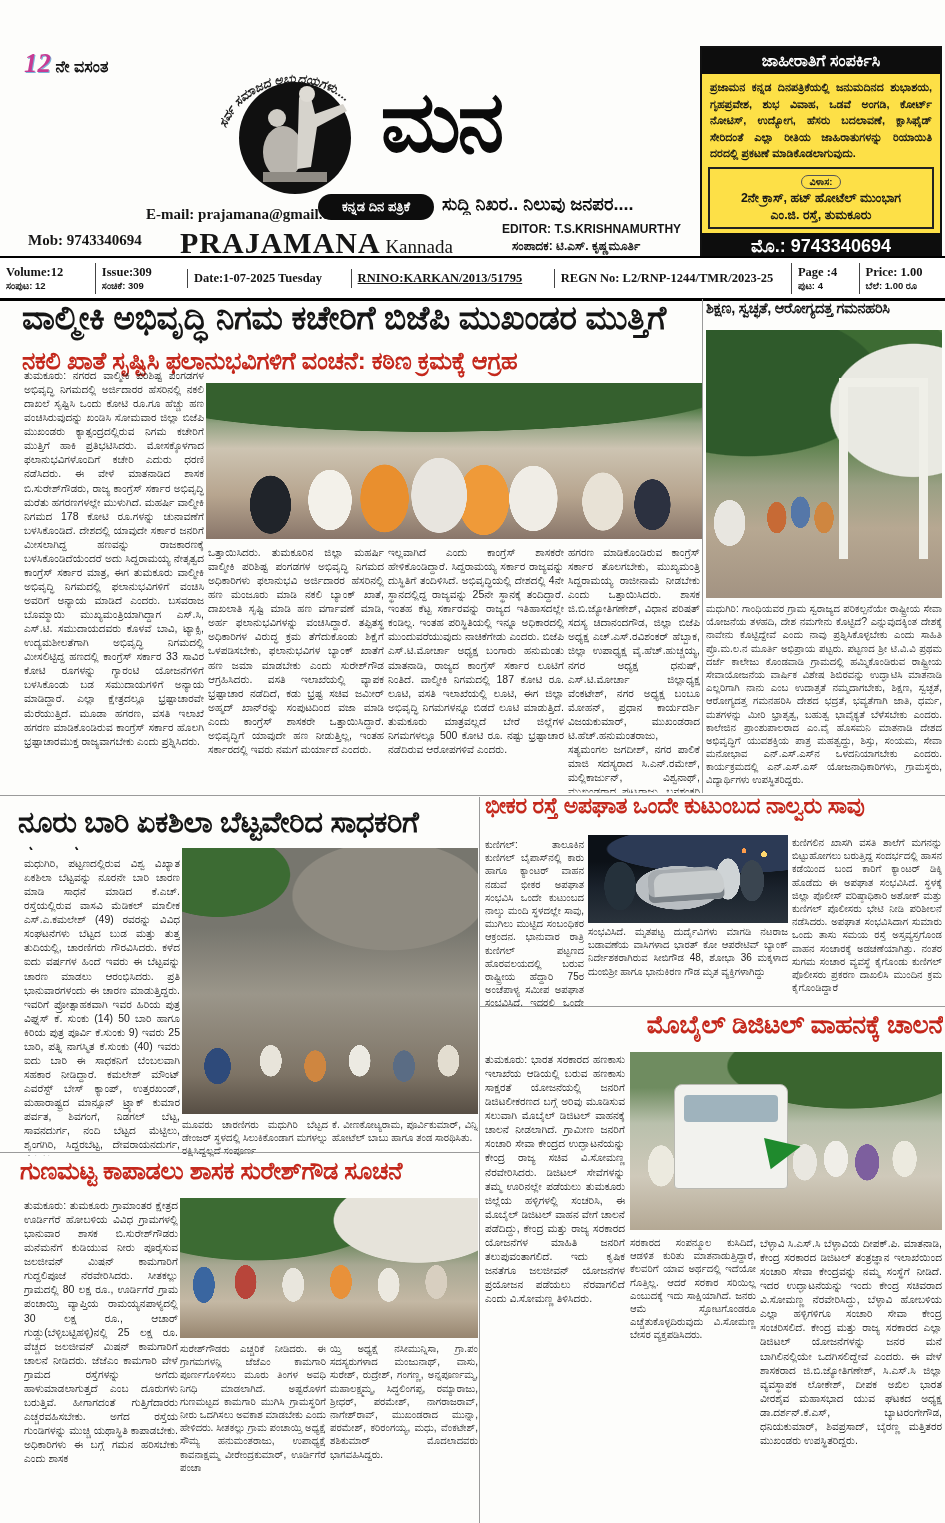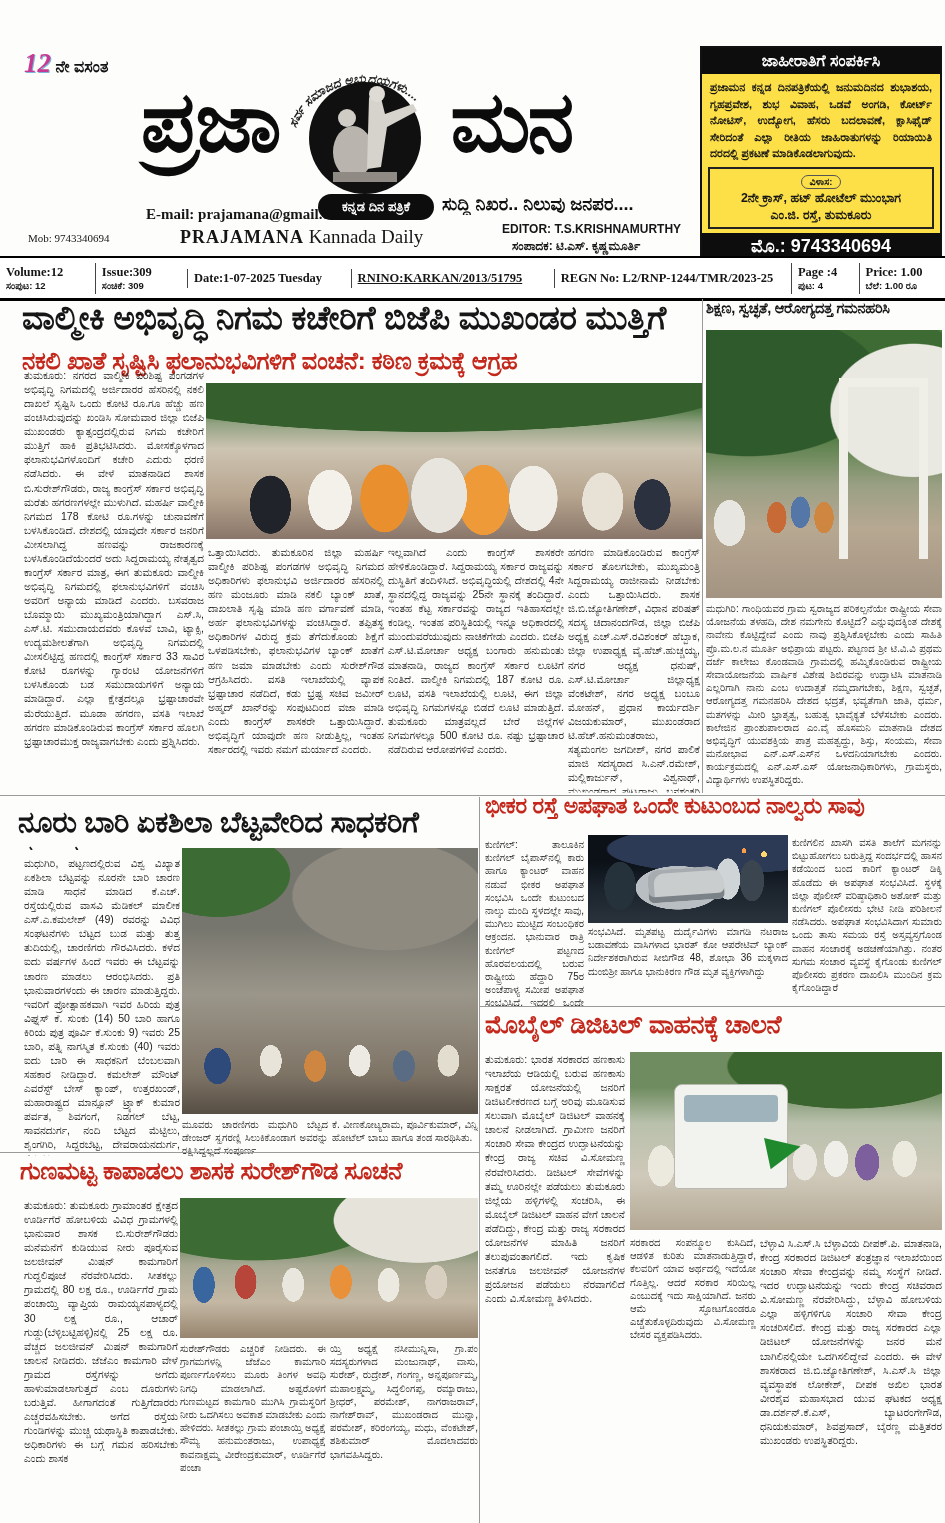--- a/index.html
+++ b/index.html
@@ -106,21 +106,20 @@
 <body>
 
 <div class="page">
 
   <div class="abs" style="left:24px;top:48px;width:140px;height:30px;">
     <span style="font-family:'Liberation Serif',serif;font-style:italic;font-weight:bold;font-size:27px;color:#c73a93;text-shadow:1px 1px 0 #7ab4d8;">12</span>
     <span style="font-size:16px;font-weight:bold;color:#111;">ನೇ ವಸಂತ</span>
   </div>
 
   <div class="abs title-row" style="left:20px;top:46px;width:672px;height:152px;">
-    <span class="title-word">ಪ್ರಜಾ</span>
     <span class="statue-wrap">
       <svg width="168" height="152" viewBox="0 0 168 152">
         <defs>
             <path id="arcpath" d="M 14,86 A 72,64 0 0 1 154,86"></path>
           </defs>
         <text font-size="12.5" font-weight="bold" font-style="italic" fill="#222">
           <textPath href="#arcpath" startOffset="4">ಸರ್ವ ಸಮಾಜದ ಅಭ್ಯುದಯಗಳು....</textPath>
         </text>
         <circle cx="84" cy="92" r="56" fill="#101010"></circle>
         <ellipse cx="72" cy="106" rx="20" ry="26" fill="#b9b5ae"></ellipse>
@@ -130,23 +129,23 @@
         <rect x="52" y="126" width="64" height="10" fill="#8f8b84"></rect>
       </svg>
     </span>
     <span class="title-word">ಮನ</span>
   </div>
 
   <div class="abs serif" style="left:146px;top:206px;width:280px;font-size:15px;font-weight:bold;">E-mail: prajamana@gmail.com</div>
   <div class="abs badge-black" style="left:318px;top:194px;width:116px;height:26px;">ಕನ್ನಡ ದಿನ ಪತ್ರಿಕೆ</div>
   <div class="abs" style="left:442px;top:194px;width:256px;font-size:18px;font-weight:bold;color:#101010;white-space:nowrap;overflow:hidden;">ಸುದ್ದಿ ನಿಖರ.. ನಿಲುವು ಜನಪರ....</div>
 
-  <div class="abs serif" style="left:28px;top:232px;width:160px;font-size:11px;font-weight:normal;">Mob: 9743340694</div>
+  <div class="abs serif" style="left:28px;top:232px;width:160px;font-size:15px;font-weight:bold;">Mob: 9743340694</div>
   <div class="abs serif" style="left:180px;top:226px;width:300px;">
-    <span style="font-size:18px;font-weight:bold;letter-spacing:1px;">PRAJAMANA</span><span style="font-size:19px;"> Kannada Daily</span>
+    <span style="font-size:30px;font-weight:bold;letter-spacing:1px;">PRAJAMANA</span><span style="font-size:19px;"> Kannada Daily</span>
   </div>
   <div class="abs" style="left:502px;top:222px;width:196px;font-size:12px;font-weight:bold;">EDITOR: T.S.KRISHNAMURTHY</div>
   <div class="abs" style="left:512px;top:239px;width:186px;font-size:12px;font-weight:bold;">ಸಂಪಾದಕ: ಟಿ.ಎಸ್. ಕೃಷ್ಣಮೂರ್ತಿ</div>
 
   <div class="abs adbox" style="left:700px;top:46px;width:238px;height:208px;">
     <div class="bar">ಜಾಹೀರಾತಿಗೆ ಸಂಪರ್ಕಿಸಿ</div>
     <div class="txt">ಪ್ರಜಾಮನ ಕನ್ನಡ ದಿನಪತ್ರಿಕೆಯಲ್ಲಿ ಜನುಮದಿನದ ಶುಭಾಶಯ, ಗೃಹಪ್ರವೇಶ, ಶುಭ ವಿವಾಹ, ಒಡವೆ ಅಂಗಡಿ, ಕೋರ್ಟ್ ನೋಟಿಸ್, ಉದ್ಯೋಗ, ಹೆಸರು ಬದಲಾವಣೆ, ಕ್ಲಾಸಿಫೈಡ್ ಸೇರಿದಂತೆ ಎಲ್ಲಾ ರೀತಿಯ ಜಾಹಿರಾತುಗಳನ್ನು ರಿಯಾಯಿತಿ ದರದಲ್ಲಿ ಪ್ರಕಟಣೆ ಮಾಡಿಕೊಡಲಾಗುವುದು.</div>
     <div class="addr">
       <span class="lbl">ವಿಳಾಸ:</span>
       <div class="l1">2ನೇ ಕ್ರಾಸ್, ಹಟ್ ಹೋಟೆಲ್ ಮುಂಭಾಗ</div>
@@ -197,34 +196,34 @@
   <div class="photo" id="ph-nss" style="left:706px;top:330px;width:236px;height:268px;">
     <div class="gate-shape"></div>
   </div>
   <div class="abs body-sm" style="left:706px;top:602px;width:236px;height:190px;">ಮಧುಗಿರಿ: ಗಾಂಧಿಯವರ ಗ್ರಾಮ ಸ್ವರಾಜ್ಯದ ಪರಿಕಲ್ಪನೆಯೇ ರಾಷ್ಟ್ರೀಯ ಸೇವಾ ಯೋಜನೆಯ ತಳಹದಿ, ದೇಶ ನಮಗೇನು ಕೊಟ್ಟಿದೆ? ಎನ್ನುವುದಕ್ಕಿಂತ ದೇಶಕ್ಕೆ ನಾವೇನು ಕೊಟ್ಟಿದ್ದೇವೆ ಎಂದು ನಾವು ಪ್ರಶ್ನಿಸಿಕೊಳ್ಳಬೇಕು ಎಂದು ಸಾಹಿತಿ ಪ್ರೊ.ಮ.ಲ.ನ ಮೂರ್ತಿ ಅಭಿಪ್ರಾಯ ಪಟ್ಟರು. ಪಟ್ಟಣದ ಶ್ರೀ ಟಿ.ವಿ.ವಿ ಪ್ರಥಮ ದರ್ಜೆ ಕಾಲೇಜು ಕೊಂಡವಾಡಿ ಗ್ರಾಮದಲ್ಲಿ ಹಮ್ಮಿಕೊಂಡಿರುವ ರಾಷ್ಟ್ರೀಯ ಸೇವಾಯೋಜನೆಯ ವಾರ್ಷಿಕ ವಿಶೇಷ ಶಿಬಿರವನ್ನು ಉದ್ಘಾಟಿಸಿ ಮಾತನಾಡಿ ಎಲ್ಲರಿಗಾಗಿ ನಾನು ಎಂಬ ಉದಾತ್ತತೆ ನಮ್ಮದಾಗಬೇಕು, ಶಿಕ್ಷಣ, ಸ್ವಚ್ಛತೆ, ಆರೋಗ್ಯದತ್ತ ಗಮನಹರಿಸಿ ದೇಶದ ಭದ್ರತೆ, ಭವ್ಯತೆಗಾಗಿ ಜಾತಿ, ಧರ್ಮ, ಮತಗಳನ್ನು ಮೀರಿ ಭ್ರಾತೃತ್ವ, ಬಹುತ್ವ ಭಾವೈಕ್ಯತೆ ಬೆಳೆಸಬೇಕು ಎಂದರು. ಕಾಲೇಜಿನ ಪ್ರಾಂಶುಪಾಲರಾದ ಎಂ.ವೈ ಹೊಸಮನಿ ಮಾತನಾಡಿ ದೇಶದ ಅಭಿವೃದ್ಧಿಗೆ ಯುವಶಕ್ತಿಯ ಪಾತ್ರ ಮಹತ್ವದ್ದು, ಶಿಸ್ತು, ಸಂಯಮ, ಸೇವಾ ಮನೋಭಾವ ಎನ್.ಎಸ್.ಎಸ್‌ನ ಒಳದನಿಯಾಗಬೇಕು ಎಂದರು. ಕಾರ್ಯಕ್ರಮದಲ್ಲಿ ಎನ್.ಎಸ್.ಎಸ್ ಯೋಜನಾಧಿಕಾರಿಗಳು, ಗ್ರಾಮಸ್ಥರು, ವಿದ್ಯಾರ್ಥಿಗಳು ಉಪಸ್ಥಿತರಿದ್ದರು.</div>
 
   <div class="abs hline" style="left:0;top:795px;width:945px;"></div>
 
   <div class="abs hl" style="left:18px;top:806px;width:460px;height:44px;font-size:29px;">ನೂರು ಬಾರಿ ಏಕಶಿಲಾ ಬೆಟ್ಟವೇರಿದ ಸಾಧಕರಿಗೆ ಸನ್ಮಾನ</div>
   <div class="abs body-txt" style="left:24px;top:856px;width:156px;height:300px;">ಮಧುಗಿರಿ, ಪಟ್ಟಣದಲ್ಲಿರುವ ವಿಶ್ವ ವಿಖ್ಯಾತ ಏಕಶಿಲಾ ಬೆಟ್ಟವನ್ನು ನೂರನೇ ಬಾರಿ ಚಾರಣ ಮಾಡಿ ಸಾಧನೆ ಮಾಡಿದ ಕೆ.ಎಚ್. ರಸ್ತೆಯಲ್ಲಿರುವ ವಾಸವಿ ಮೆಡಿಕಲ್ ಮಾಲೀಕ ಎಸ್.ಎ.ಕಮಲೇಶ್ (49) ರವರನ್ನು ವಿವಿಧ ಸಂಘಟನೆಗಳು ಬೆಟ್ಟದ ಬುಡ ಮತ್ತು ತುತ್ತ ತುದಿಯಲ್ಲಿ, ಚಾರಣಿಗರು ಗೌರವಿಸಿದರು. ಕಳೆದ ಐದು ವರ್ಷಗಳ ಹಿಂದೆ ಇವರು ಈ ಬೆಟ್ಟವನ್ನು ಚಾರಣ ಮಾಡಲು ಆರಂಭಿಸಿದರು. ಪ್ರತಿ ಭಾನುವಾರಗಳಂದು ಈ ಚಾರಣ ಮಾಡುತ್ತಿದ್ದರು. ಇವರಿಗೆ ಪ್ರೋತ್ಸಾಹಕವಾಗಿ ಇವರ ಹಿರಿಯ ಪುತ್ರ ವಿಘ್ನಸ್ ಕೆ. ಸುಂಕು (14) 50 ಬಾರಿ ಹಾಗೂ ಕಿರಿಯ ಪುತ್ರ ಪೂರ್ವಿ ಕೆ.ಸುಂಕು 9) ಇವರು 25 ಬಾರಿ, ಪತ್ನಿ ನಾಗಸ್ಮಿತ ಕೆ.ಸುಂಕು (40) ಇವರು ಐದು ಬಾರಿ ಈ ಸಾಧಕನಿಗೆ ಬೆಂಬಲವಾಗಿ ಸಹಕಾರ ನೀಡಿದ್ದಾರೆ. ಕಮಲೇಶ್ ಮೌಂಟ್ ಎವರೆಸ್ಟ್ ಬೇಸ್ ಕ್ಯಾಂಪ್, ಉತ್ತರಖಂಡ್, ಮಹಾರಾಷ್ಟ್ರದ ಮಾನ್ಸೂನ್ ಟ್ರ್ಯಾಕ್ ಕುಮಾರ ಪರ್ವತ, ಶಿವಗಂಗೆ, ನಿಡಗಲ್ ಬೆಟ್ಟ, ಸಾವನದುರ್ಗ, ನಂದಿ ಬೆಟ್ಟದ ಮೆಟ್ಟಿಲು, ಶೃಂಗಗಿರಿ, ಸಿದ್ದರಬೆಟ್ಟ, ದೇವರಾಯನದುರ್ಗ, ಶೆಟ್ಟಿಹಳ್ಳಿ</div>
   <div class="photo" id="ph-monolith" style="left:182px;top:848px;width:296px;height:266px;"></div>
-  <div class="abs body-sm" style="left:182px;top:1118px;width:146px;height:40px;">ಮೂವರು ಚಾರಣಿಗರು ಮಧುಗಿರಿ ಬೆಟ್ಟದ ಡೇಂಜರ್ ಸ್ಹಗರಣ್ಲಿ ಸಿಲುಕಿಕೊಂಡಾಗ ಅವರನ್ನು ರಕ್ಷಿಸಿದ್ದಲ್ಲದೆ ಸಂಪೂರ್ಣ</div>
+  <div class="abs body-sm" style="left:182px;top:1118px;width:146px;height:40px;">ಮೂವರು ಚಾರಣಿಗರು ಮಧುಗಿರಿ ಬೆಟ್ಟದ ಡೇಂಜರ್ ಸ್ಥಳದಲ್ಲಿ ಸಿಲುಕಿಕೊಂಡಾಗ ಮಗಳಲ್ನು ರಕ್ಷಿಸಿದ್ದಲ್ಲದೆ ಸಂಪೂರ್ಣ</div>
   <div class="abs body-sm" style="left:332px;top:1118px;width:146px;height:40px;">ಕೆ. ವೀಣಕೋಟ್ಯರಾಮ, ಪೂರ್ವಿಕುಮಾರ್, ವಿನ್ನಿ ಹೋಟೆಲ್ ಬಾಬು ಹಾಗೂ ತಂಡ ಸಾರಥಿಸಿತು.</div>
 
   <div class="abs vline" style="left:479px;top:797px;height:726px;"></div>
   <div class="abs hl red" style="left:485px;top:793px;width:458px;height:38px;font-size:22px;">ಭೀಕರ ರಸ್ತೆ ಅಪಘಾತ ಒಂದೇ ಕುಟುಂಬದ ನಾಲ್ವರು ಸಾವು</div>
   <div class="abs body-sm" style="left:485px;top:838px;width:99px;height:168px;">ಕುಣಿಗಲ್: ತಾಲೂಕಿನ ಕುಣಿಗಲ್ ಬೈಪಾಸ್‌ನಲ್ಲಿ ಕಾರು ಹಾಗೂ ಕ್ಯಾಂಟರ್ ವಾಹನ ನಡುವೆ ಭೀಕರ ಅಪಘಾತ ಸಂಭವಿಸಿ ಒಂದೇ ಕುಟುಂಬದ ನಾಲ್ಕು ಮಂದಿ ಸ್ಥಳದಲ್ಲೇ ಸಾವು, ಮುಗಿಲು ಮುಟ್ಟಿದ ಸಂಬಂಧಿಕರ ಆಕ್ರಂದನ. ಭಾನುವಾರ ರಾತ್ರಿ ಕುಣಿಗಲ್ ಪಟ್ಟಣದ ಹೊರವಲಯದಲ್ಲಿ ಬರುವ ರಾಷ್ಟ್ರೀಯ ಹೆದ್ದಾರಿ 75ರ ಅಂಚೆಪಾಳ್ಯ ಸಮೀಪ ಅಪಘಾತ ಸಂಭವಿಸಿದೆ. ಇದರಲ್ಲಿ ಒಂದೇ ಕುಟುಂಬದ ಗಂಡ, ಹೆಂಡತಿ, ಮಗ, ಮಗಳು ದುರ್ಮರಣ ಹೊಂದಿದ್ದಾರೆ. ಬೈಪಾಸ್‌ನಲ್ಲಿರುವ ಉಗಿಬಂಡಿ ರೆಸ್ಟೋರೆಂಟ್ ಸಮೀಪ ಈ ದುರ್ಘಟನೆ</div>
   <div class="photo" id="ph-accident" style="left:588px;top:835px;width:200px;height:88px;">
     <div class="car-shape"></div>
   </div>
   <div class="abs body-sm" style="left:588px;top:925px;width:200px;height:82px;">ಸಂಭವಿಸಿದೆ. ಮೃತಪಟ್ಟ ದುರ್ದೈವಿಗಳು ಮಾಗಡಿ ನಟರಾಜ ಬಡಾವಣೆಯ ವಾಸಿಗಳಾದ ಭಾರತ್ ಕೋ ಆಪರೇಟಿವ್ ಬ್ಯಾಂಕ್ ನಿರ್ದೇಶಕರಾಗಿರುವ ಸೀಬಿಗೌಡ 48, ಶೋಭಾ 36 ಮಕ್ಕಳಾದ ದುಂಬಿಶ್ರೀ ಹಾಗೂ ಭಾನುಕಿರಣ ಗೌಡ ಮೃತ ವ್ಯಕ್ತಿಗಳಾಗಿದ್ದು</div>
   <div class="abs body-sm" style="left:792px;top:836px;width:150px;height:170px;">ಕುಣಿಗಲಿನ ಖಾಸಗಿ ವಸತಿ ಶಾಲೆಗೆ ಮಗನನ್ನು ಬಿಟ್ಟುಹೋಗಲು ಬರುತ್ತಿದ್ದ ಸಂದರ್ಭದಲ್ಲಿ ಹಾಸನ ಕಡೆಯಿಂದ ಬಂದ ಕಾರಿಗೆ ಕ್ಯಾಂಟರ್ ಡಿಕ್ಕಿ ಹೊಡೆದು ಈ ಅಪಘಾತ ಸಂಭವಿಸಿದೆ. ಸ್ಥಳಕ್ಕೆ ಜಿಲ್ಲಾ ಪೊಲೀಸ್ ವರಿಷ್ಠಾಧಿಕಾರಿ ಅಶೋಕ್ ಮತ್ತು ಕುಣಿಗಲ್ ಪೊಲೀಸರು ಭೇಟಿ ನೀಡಿ ಪರಿಶೀಲನೆ ನಡೆಸಿದರು. ಅಪಘಾತ ಸಂಭವಿಸಿದಾಗ ಸುಮಾರು ಒಂದು ತಾಸು ಸಮಯ ರಸ್ತೆ ಅಸ್ತವ್ಯಸ್ತಗೊಂಡ ವಾಹನ ಸಂಚಾರಕ್ಕೆ ಅಡಚಣೆಯಾಗಿತ್ತು. ನಂತರ ಸುಗಮ ಸಂಚಾರ ವ್ಯವಸ್ಥೆ ಕೈಗೊಂಡು ಕುಣಿಗಲ್ ಪೊಲೀಸರು ಪ್ರಕರಣ ದಾಖಲಿಸಿ ಮುಂದಿನ ಕ್ರಮ ಕೈಗೊಂಡಿದ್ದಾರೆ</div>
 
   <div class="abs hline" style="left:479px;top:1006px;width:466px;"></div>
-  <div class="abs hl red" style="left:485px;top:1010px;width:458px;height:36px;font-size:25px;text-align:left;">ಮೊಬೈಲ್ ಡಿಜಿಟಲ್ ವಾಹನಕ್ಕೆ ಚಾಲನೆ</div>
+  <div class="abs hl red" style="left:485px;top:1010px;width:458px;height:36px;font-size:25px;text-align:right;">ಮೊಬೈಲ್ ಡಿಜಿಟಲ್ ವಾಹನಕ್ಕೆ ಚಾಲನೆ</div>
   <div class="abs body-txt" style="left:485px;top:1052px;width:140px;height:468px;">ತುಮಕೂರು: ಭಾರತ ಸರಕಾರದ ಹಣಕಾಸು ಇಲಾಖೆಯ ಆಡಿಯಲ್ಲಿ ಬರುವ ಹಣಕಾಸು ಸಾಕ್ಷರತೆ ಯೋಜನೆಯಲ್ಲಿ ಜನರಿಗೆ ಡಿಜಿಟಲೀಕರಣದ ಬಗ್ಗೆ ಅರಿವು ಮೂಡಿಸುವ ಸಲುವಾಗಿ ಮೊಬೈಲ್ ಡಿಜಿಟಲ್ ವಾಹನಕ್ಕೆ ಚಾಲನೆ ನೀಡಲಾಗಿದೆ. ಗ್ರಾಮೀಣ ಜನರಿಗೆ ಸಂಚಾರಿ ಸೇವಾ ಕೇಂದ್ರದ ಉದ್ಘಾಟನೆಯನ್ನು ಕೇಂದ್ರ ರಾಜ್ಯ ಸಚಿವ ವಿ.ಸೋಮಣ್ಣ ನೆರವೇರಿಸಿದರು. ಡಿಜಿಟಲ್ ಸೇವೆಗಳನ್ನು ತಮ್ಮ ಊರಿನಲ್ಲೇ ಪಡೆಯಲು ತುಮಕೂರು ಜಿಲ್ಲೆಯ ಹಳ್ಳಿಗಳಲ್ಲಿ ಸಂಚರಿಸಿ, ಈ ಮೊಬೈಲ್ ಡಿಜಿಟಲ್ ವಾಹನ ವೇಗೆ ಚಾಲನೆ ಪಡೆದಿದ್ದು, ಕೇಂದ್ರ ಮತ್ತು ರಾಜ್ಯ ಸರಕಾರದ ಯೋಜನೆಗಳ ಮಾಹಿತಿ ಜನರಿಗೆ ತಲುಪುವಂತಾಗಲಿದೆ. ಇದು ಕೃಷಿಕ ಜನತೆಗೂ ಜಲಜೀವನ್ ಯೋಜನೆಗಳ ಪ್ರಯೋಜನ ಪಡೆಯಲು ನೆರವಾಗಲಿದೆ ಎಂದು ವಿ.ಸೋಮಣ್ಣ ತಿಳಿಸಿದರು.</div>
   <div class="photo" id="ph-van" style="left:630px;top:1052px;width:312px;height:178px;">
     <div class="van-shape"></div>
     <div class="flag-shape"></div>
   </div>
   <div class="abs body-sm" style="left:630px;top:1236px;width:126px;height:285px;">ಸರಕಾರದ ಸಂಪನ್ಮೂಲ ಕುಸಿದಿದೆ, ಆಡಳಿತ ಕುರಿತು ಮಾತನಾಡುತ್ತಿದ್ದಾರೆ, ಕೆಲವರಿಗೆ ಯಾವ ಅರ್ಥದಲ್ಲಿ ಇದೆಯೋ ಗೊತ್ತಿಲ್ಲ. ಆದರೆ ಸರಕಾರ ಸರಿಯಿಲ್ಲ ಎಂಬುದಕ್ಕೆ ಇದು ಸಾಕ್ಷಿಯಾಗಿದೆ. ಜನರು ಆಮೆ ಸ್ಫೋಟಗೊಂಡರೂ ಎಚ್ಚೆತುಕೊಳ್ಳದಿರುವುದು ವಿ.ಸೋಮಣ್ಣ ಬೇಸರ ವ್ಯಕ್ತಪಡಿಸಿದರು.</div>
   <div class="abs body-txt" style="left:760px;top:1236px;width:182px;height:285px;">ಬೆಳ್ಳಾವಿ ಸಿ.ಎಸ್.ಸಿ ಬೆಳ್ಳಾವಿಯ ದೀಪಕ್.ಪಿ. ಮಾತನಾಡಿ, ಕೇಂದ್ರ ಸರಕಾರದ ಡಿಜಿಟಲ್ ತಂತ್ರಜ್ಞಾನ ಇಲಾಖೆಯಿಂದ ಸಂಚಾರಿ ಸೇವಾ ಕೇಂದ್ರವನ್ನು ನಮ್ಮ ಸಂಸ್ಥೆಗೆ ನೀಡಿದೆ. ಇದರ ಉದ್ಘಾಟನೆಯನ್ನು ಇಂದು ಕೇಂದ್ರ ಸಚಿವರಾದ ವಿ.ಸೋಮಣ್ಣ ನೆರವೇರಿಸಿದ್ದು, ಬೆಳ್ಳಾವಿ ಹೋಬಳಿಯ ಎಲ್ಲಾ ಹಳ್ಳಿಗಳಿಗೂ ಸಂಚಾರಿ ಸೇವಾ ಕೇಂದ್ರ ಸಂಚರಿಸಲಿದೆ. ಕೇಂದ್ರ ಮತ್ತು ರಾಜ್ಯ ಸರಕಾರದ ಎಲ್ಲಾ ಡಿಜಿಟಲ್ ಯೋಜನೆಗಳನ್ನು ಜನರ ಮನೆ ಬಾಗಿಲಿನಲ್ಲಿಯೇ ಒದಗಿಸಲಿದ್ದೇವೆ ಎಂದರು. ಈ ವೇಳೆ ಶಾಸಕರಾದ ಜಿ.ಬಿ.ಜ್ಯೋತಿಗಣೇಶ್, ಸಿ.ಎಸ್.ಸಿ ಜಿಲ್ಲಾ ವ್ಯವಸ್ಥಾಪಕ ಲೋಕೇಶ್, ದೀಪಕ ಅಖಿಲ ಭಾರತ ವೀರಶೈವ ಮಹಾಸಭಾದ ಯುವ ಘಟಕದ ಅಧ್ಯಕ್ಷ ಡಾ.ದರ್ಶನ್.ಕೆ.ಎಸ್, ಬ್ಯಾಟರಂಗೇಗೌಡ, ಧನಿಯಕುಮಾರ್, ಶಿವಪ್ರಸಾದ್, ಬೈರಣ್ಣ ಮತ್ತಿತರರ ಮುಖಂಡರು ಉಪಸ್ಥಿತರಿದ್ದರು.</div>
 
   <div class="abs hline" style="left:0;top:1152px;width:479px;"></div>
   <div class="abs hl red" style="left:20px;top:1157px;width:456px;height:36px;font-size:24px;">ಗುಣಮಟ್ಟ ಕಾಪಾಡಲು ಶಾಸಕ ಸುರೇಶ್‌ಗೌಡ ಸೂಚನೆ</div>

